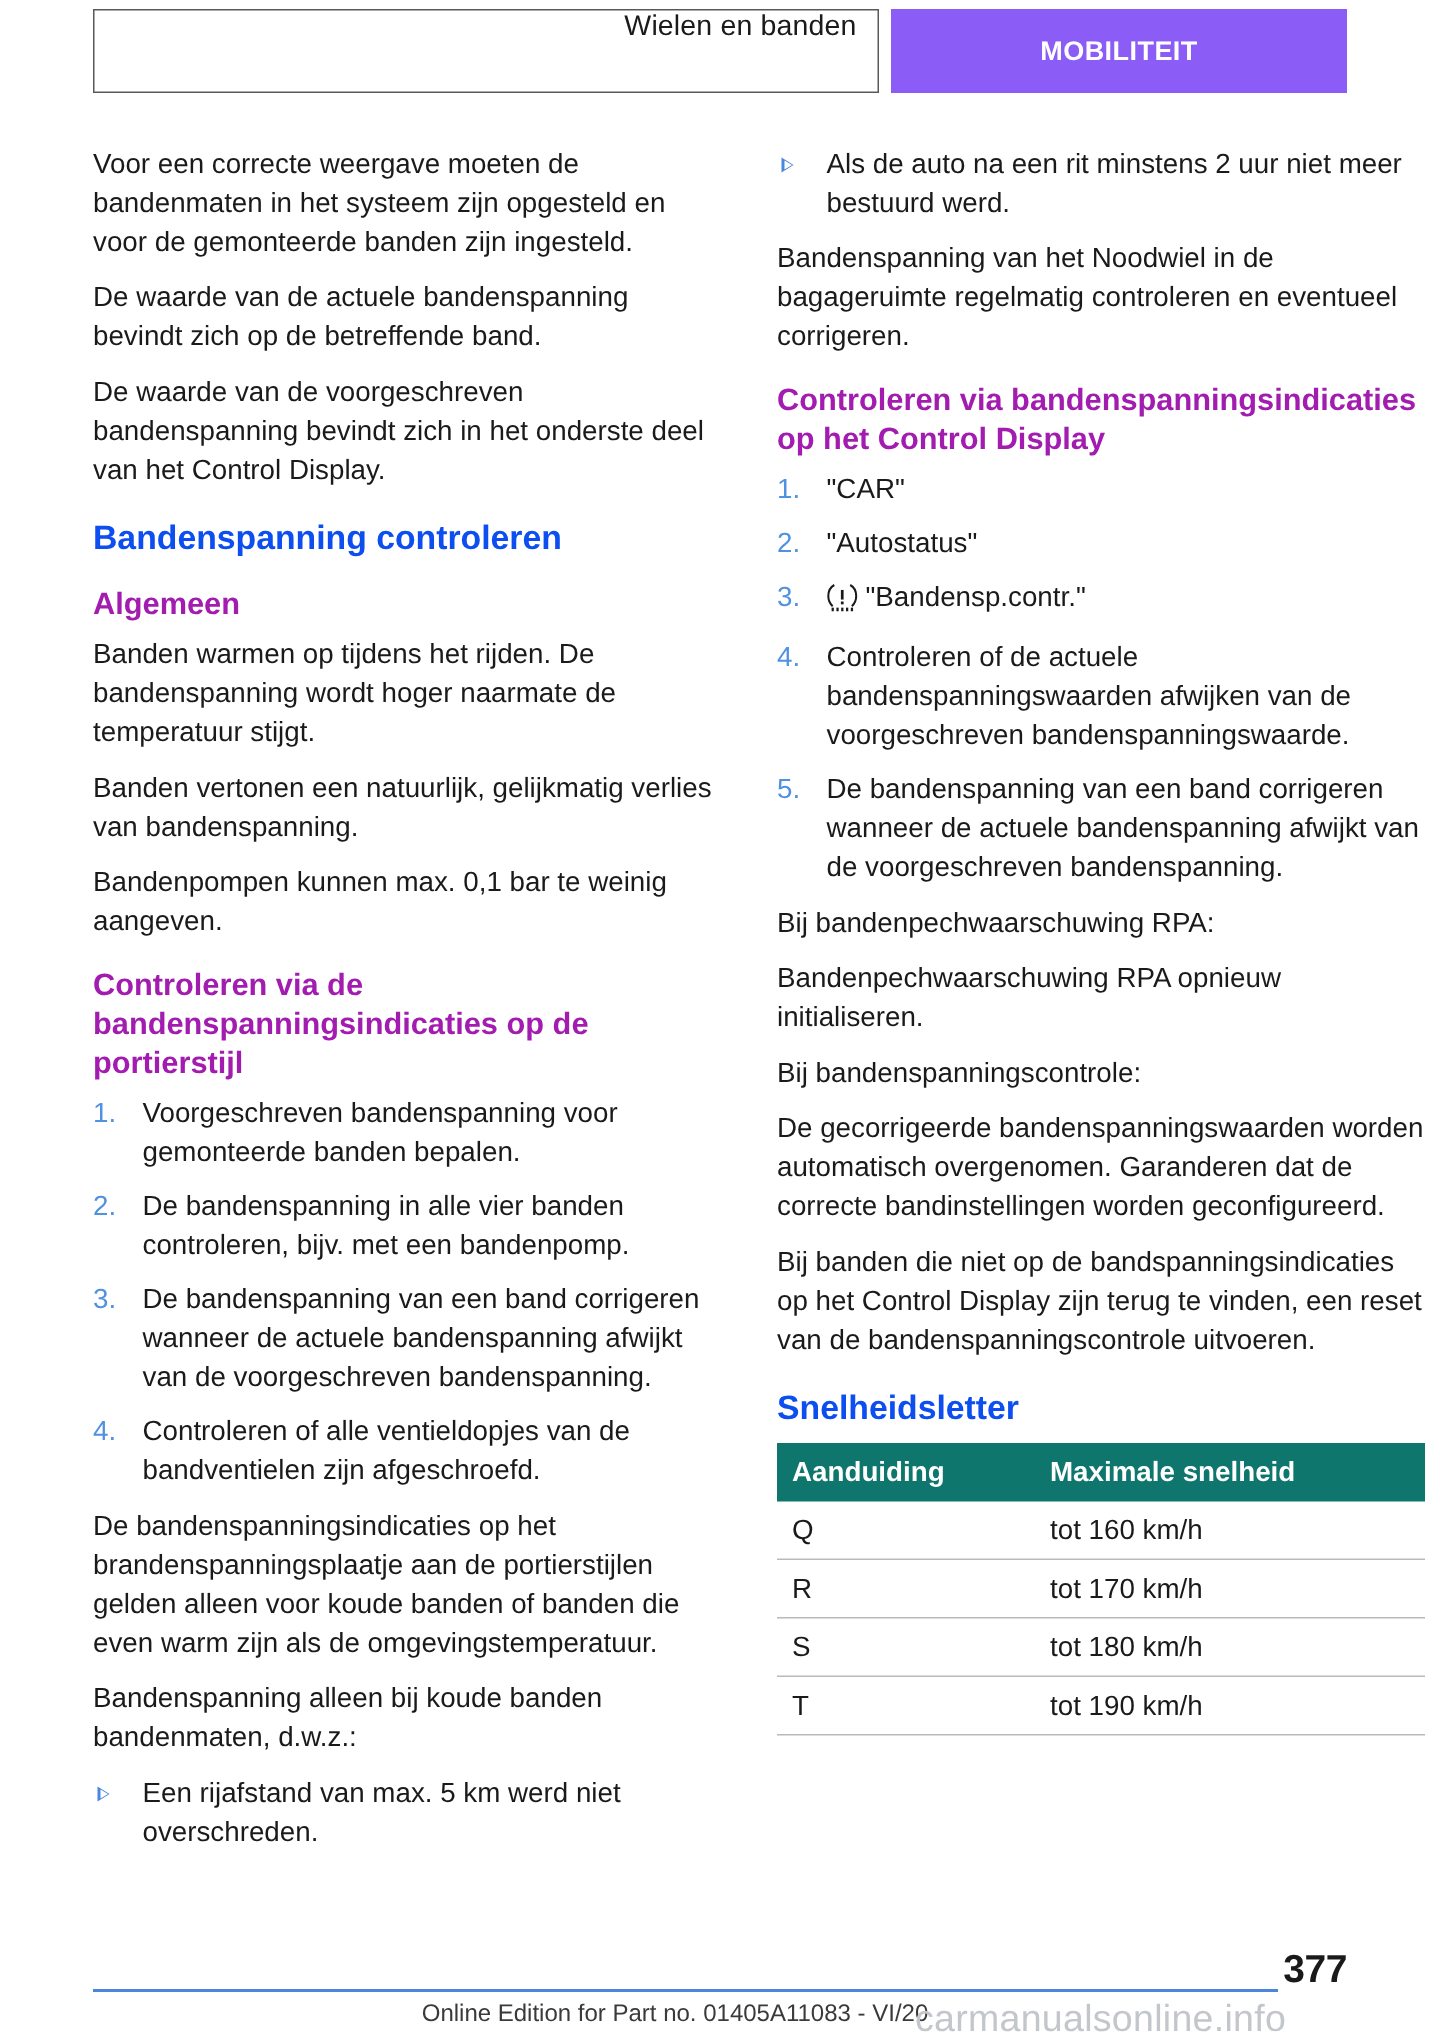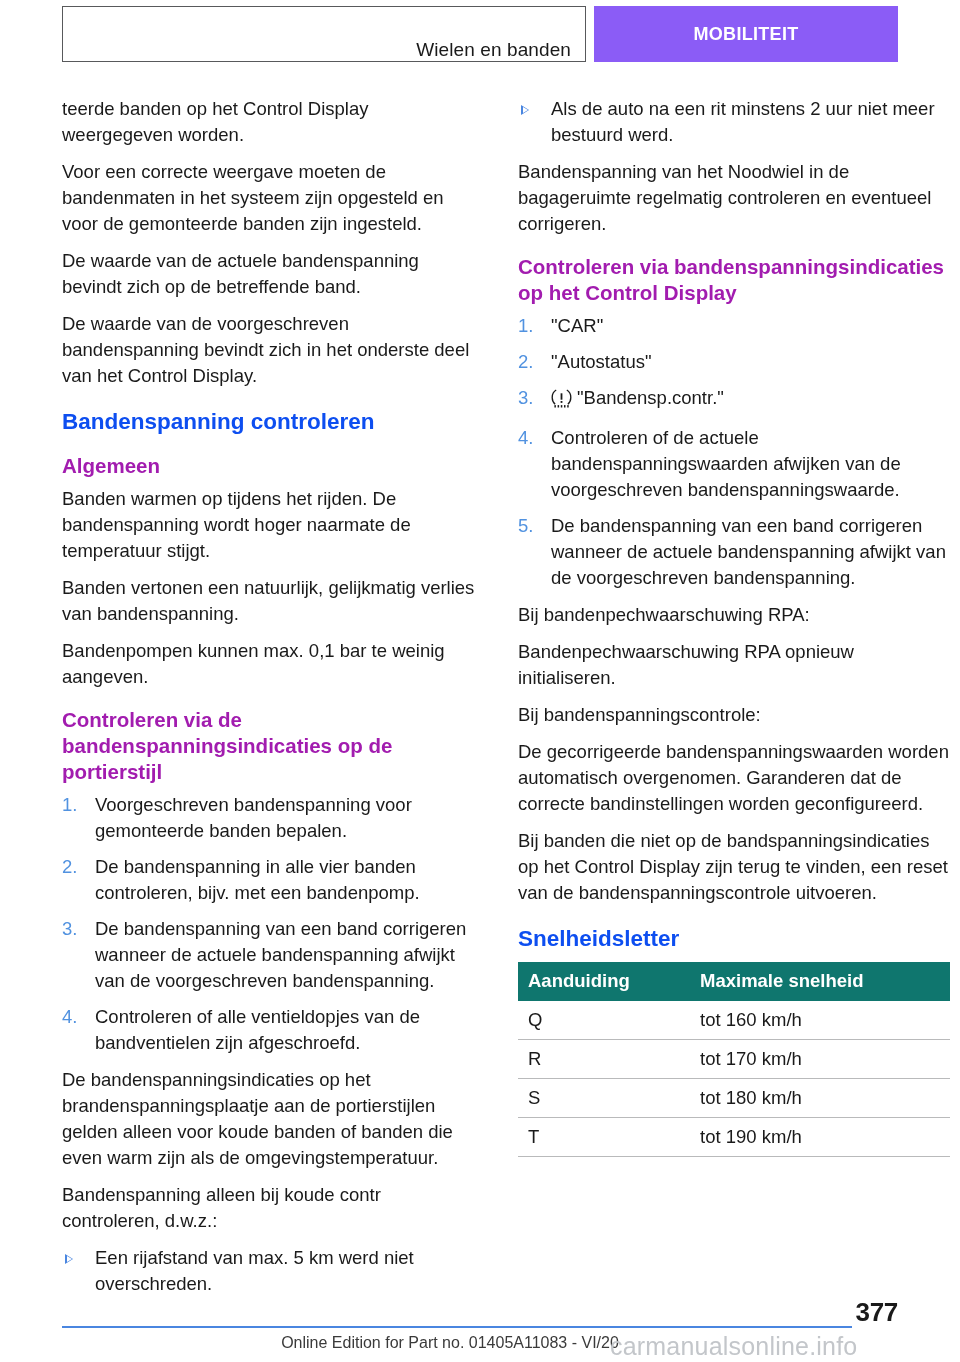--- a/index.html
+++ b/index.html
@@ -24,21 +24,21 @@
     width: 836px;
     height: 56px;
     display: flex;
     align-items: stretch;
   }
   .header-title-box {
     flex: 1 1 auto;
     border: 1px solid #58595b;
     background: #ffffff;
     display: flex;
-    align-items: flex-end;
+    align-items: flex-start;
     justify-content: flex-end;
     padding-right: 14px;
     box-sizing: border-box;
   }
   .header-title-box span {
     font-size: 19px;
     color: #1a1a1a;
     letter-spacing: 0.1px;
   }
   .header-section-box {
@@ -241,42 +241,41 @@
   </div>
   <div class="header-section-box">
     <span>MOBILITEIT</span>
   </div>
 </div>
 
 <div class="columns">
 
   <div class="col col-left">
 
-    <p class="para">teerde banden op het Control Display weergegeven worden.</p>
     <p class="para">Voor een correcte weergave moeten de bandenmaten in het systeem zijn opgesteld en voor de gemonteerde banden zijn ingesteld.</p>
     <p class="para">De waarde van de actuele bandenspanning bevindt zich op de betreffende band.</p>
     <p class="para">De waarde van de voorgeschreven bandenspanning bevindt zich in het onderste deel van het Control Display.</p>
 
     <h2 class="h-main">Bandenspanning controleren</h2>
 
     <h3 class="h-sub">Algemeen</h3>
     <p class="para">Banden warmen op tijdens het rijden. De bandenspanning wordt hoger naarmate de temperatuur stijgt.</p>
     <p class="para">Banden vertonen een natuurlijk, gelijkmatig verlies van bandenspanning.</p>
     <p class="para">Bandenpompen kunnen max. 0,1 bar te weinig aangeven.</p>
 
     <h3 class="h-sub">Controleren via de bandenspanningsindicaties op de portierstijl</h3>
     <ol class="num-list">
       <li>Voorgeschreven bandenspanning voor gemonteerde banden bepalen.</li>
       <li>De bandenspanning in alle vier banden controleren, bijv. met een bandenpomp.</li>
       <li>De bandenspanning van een band corrigeren wanneer de actuele bandenspanning afwijkt van de voorgeschreven bandenspanning.</li>
       <li>Controleren of alle ventieldopjes van de bandventielen zijn afgeschroefd.</li>
     </ol>
 
     <p class="para">De bandenspanningsindicaties op het brandenspanningsplaatje aan de portierstijlen gelden alleen voor koude banden of banden die even warm zijn als de omgevingstemperatuur.</p>
-    <p class="para">Bandenspanning alleen bij koude contr controleren, d.w.z.:</p>
+    <p class="para">Bandenspanning alleen bij koude banden bandenmaten, d.w.z.:</p>
 
     <ul class="tri-list">
       <li>
         <span class="tri-bullet"></span>
         <span>Een rijafstand van max. 5 km werd niet overschreden.</span>
       </li>
     </ul>
 
   </div>
 

